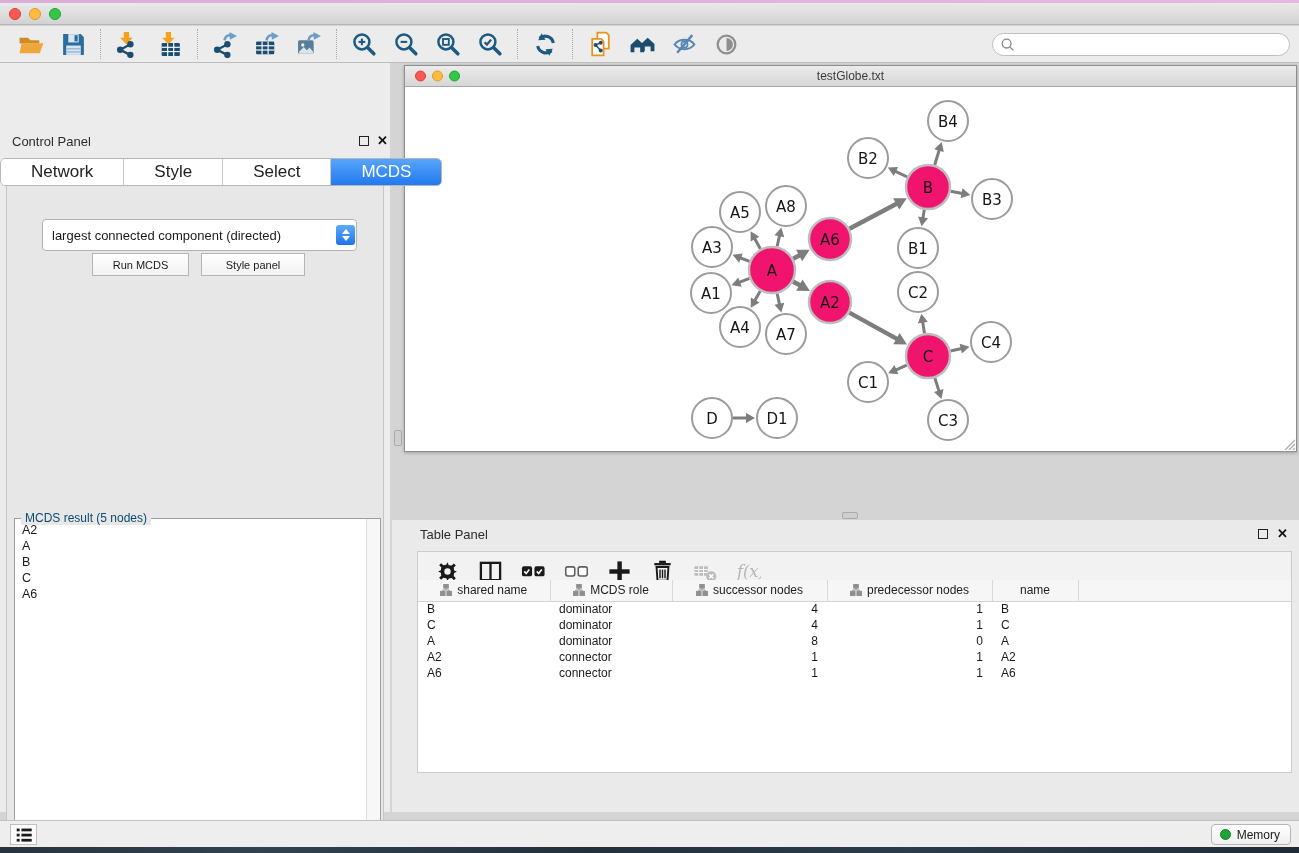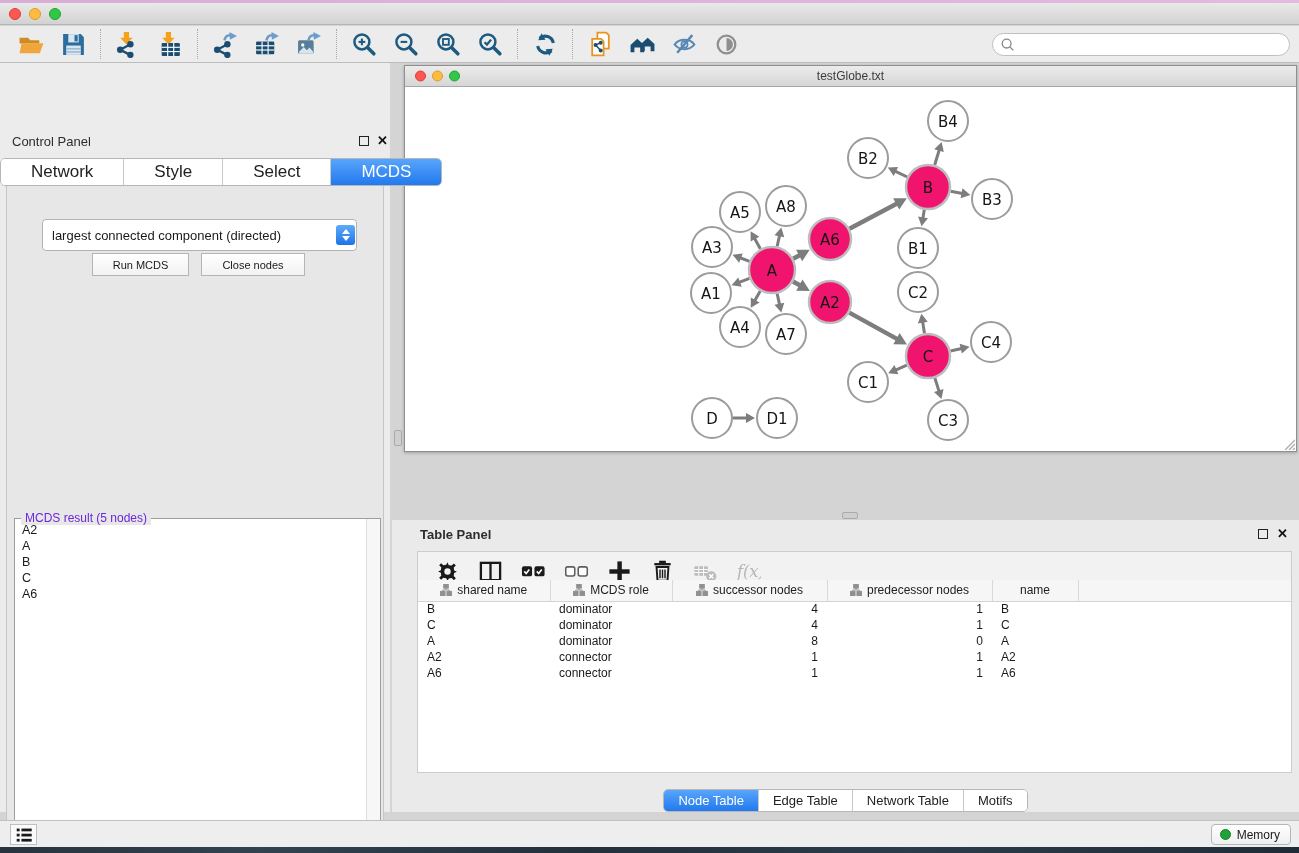--- a/index.html
+++ b/index.html
@@ -48,36 +48,36 @@
   #cp-select .sel-text{flex:1;font-size:13px;padding-left:9px;white-space:nowrap;overflow:hidden;}
   .spinner{width:19px;height:20px;margin-right:1px;border-radius:3px;background:linear-gradient(#5fabf9,#1e74e8);
     display:flex;flex-direction:column;align-items:center;justify-content:center;gap:2px;}
   .spin-up{width:0;height:0;border-left:4px solid transparent;border-right:4px solid transparent;border-bottom:5px solid #fff;}
   .spin-dn{width:0;height:0;border-left:4px solid transparent;border-right:4px solid transparent;border-top:5px solid #fff;}
   .push-btn{position:absolute;height:23px;background:linear-gradient(#ffffff,#f2f2f2);border:1px solid #b5b5b5;border-radius:0;
     font-size:11px;display:flex;align-items:center;justify-content:center;cursor:pointer;color:#1a1a1a;}
   #run-btn{left:92px;top:190px;width:97px;}
   #closep-btn{left:201px;top:190px;width:104px;}
   #result-box{left:14px;top:455px;width:367px;height:345px;border:1px solid #9e9e9e;background:#fff;}
-  #result-legend{position:absolute;left:6px;top:-8px;background:#e7e7e7;padding:0 4px;font-size:12px;color:#6d28d9;}
+  #result-legend{position:absolute;left:6px;top:-8px;background:#e7e7e7;padding:0 4px;font-size:12px;color:#0c4a6e;}
   #result-list{position:absolute;left:1px;top:3px;right:15px;bottom:1px;overflow:hidden;}
   .result-item{font-size:12.5px;line-height:16px;padding-left:6px;cursor:default;}
   #result-scroll{position:absolute;right:0;top:0;width:14px;bottom:0;background:#f7f7f7;border-left:1px solid #ddd;cursor:pointer;}
   
   .grip{background:#cfcfcf;border:1px solid #aaa;border-radius:2px;}
   
   #net-frame{left:404px;top:65px;width:893px;height:387px;border:1px solid #8f8f8f;background:#fff;
     box-shadow:0 1px 3px rgba(0,0,0,.25);}
   #net-titlebar{position:absolute;left:0;top:0;right:0;height:21px;background:linear-gradient(#ececec,#d6d6d6);
     border-bottom:1px solid #a8a8a8;}
   #net-canvas{position:absolute;left:0;top:21px;right:0;bottom:0;background:#fff;overflow:hidden;}
   #net-resize{position:absolute;right:1px;bottom:1px;width:14px;height:14px;cursor:nwse-resize;}
   
   #table-panel{left:392px;top:520px;width:907px;height:292px;background:#eaeaea;}
-  #tp-titlerow{left:420px;top:527px;font-weight:bold;}
+  #tp-titlerow{left:420px;top:527px;}
   #tp-float{left:1258px;top:529px;} #tp-close{left:1277px;top:529px;}
   #tp-toolbar{left:417px;top:551px;width:875px;height:41px;background:#f2f2f2;border:1px solid #cdcdcd;
     display:flex;align-items:center;padding-left:12px;gap:9px;}
   .tp-btn{width:34px;height:30px;display:flex;align-items:center;justify-content:center;cursor:pointer;}
   .tp-btn svg{width:25px;height:25px;}
   #tp-table{left:417px;top:592px;width:875px;height:193px;background:#fff;border:1px solid #cdcdcd;border-top:none;}
   table{border-collapse:collapse;width:100%;table-layout:fixed;}
   th{height:21px;background:#f6f6f6;border-bottom:1px solid #d4d4d4;border-right:1px solid #d9d9d9;
      font-size:12px;font-weight:normal;color:#222;text-align:center;white-space:nowrap;overflow:hidden;}
   th .hicon{vertical-align:-2px;margin-right:5px;}
@@ -283,21 +283,21 @@
         </span></div>
     <div class="abs" id="cp-content"></div>
     <div class="abs" id="cp-select">
       <span class="sel-text">largest connected component (directed)</span>
       <span class="spinner">
           <span class="spin-up"></span>
           <span class="spin-dn"></span>
         </span>
     </div>
     <div class="push-btn" id="run-btn">Run MCDS</div>
-    <div class="push-btn" id="closep-btn">Close nodes</div>
+    <div class="push-btn" id="closep-btn">Style panel</div>
     <div class="abs" id="result-box">
       <span id="result-legend">MCDS result (5 nodes)</span>
       <div id="result-list">
           <div class="result-item">A2</div>
           <div class="result-item">A</div>
           <div class="result-item">B</div>
           <div class="result-item">C</div>
           <div class="result-item">A6</div>
         </div>
       <div id="result-scroll"></div>
@@ -638,26 +638,20 @@
               <td class="l">A6</td>
               <td class="l">connector</td>
               <td class="r">1</td>
               <td class="r">1</td>
               <td class="l">A6</td>
               <td></td>
             </tr>
           </tbody>
       </table>
     </div>
-    <div id="tp-tabs" style="position:absolute;left:0;top:269px;width:907px;text-align:center;"><span class="seg-tabs">
-          <span class="seg-tab active">Node Table</span>
-          <span class="seg-tab">Edge Table</span>
-          <span class="seg-tab">Network Table</span>
-          <span class="seg-tab">Motifs</span>
-        </span></div>
   </div>
 
   <div class="abs" id="status-bar">
     <div id="list-btn">
       <svg viewBox="0 0 21 21" width="18" height="18">
         <g fill="#1a1a1a">
           <rect x="2" y="3" width="3.4" height="3.2"></rect>
             <rect x="7.5" y="3" width="12" height="3.2"></rect>
           <rect x="2" y="9" width="3.4" height="3.2"></rect>
             <rect x="7.5" y="9" width="12" height="3.2"></rect>

